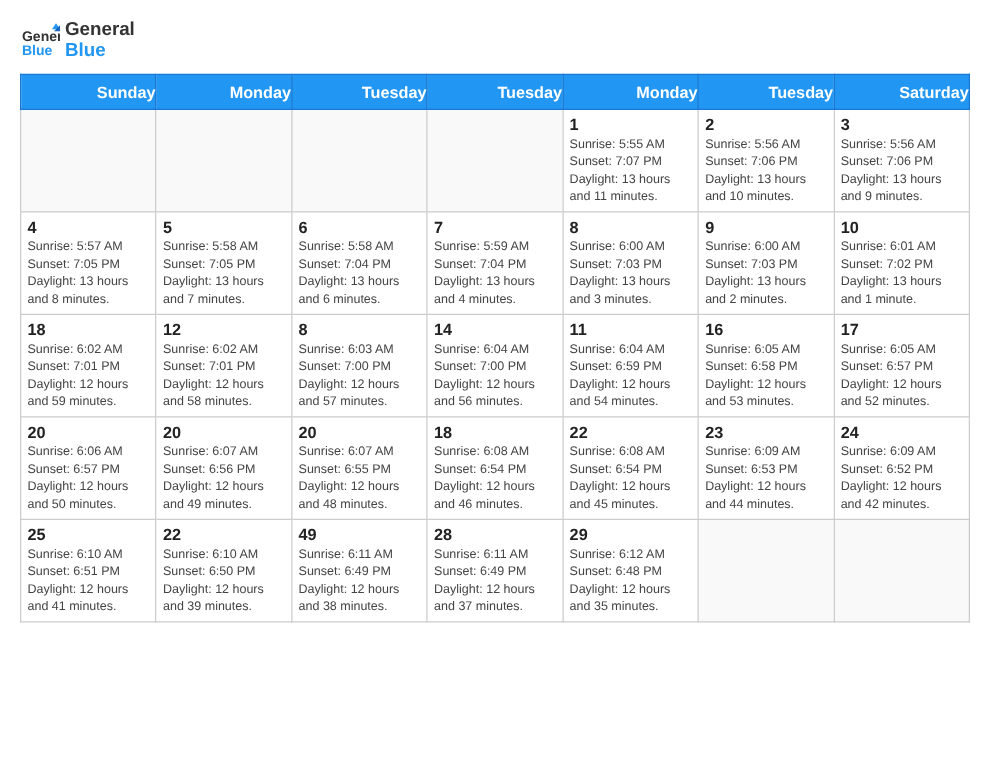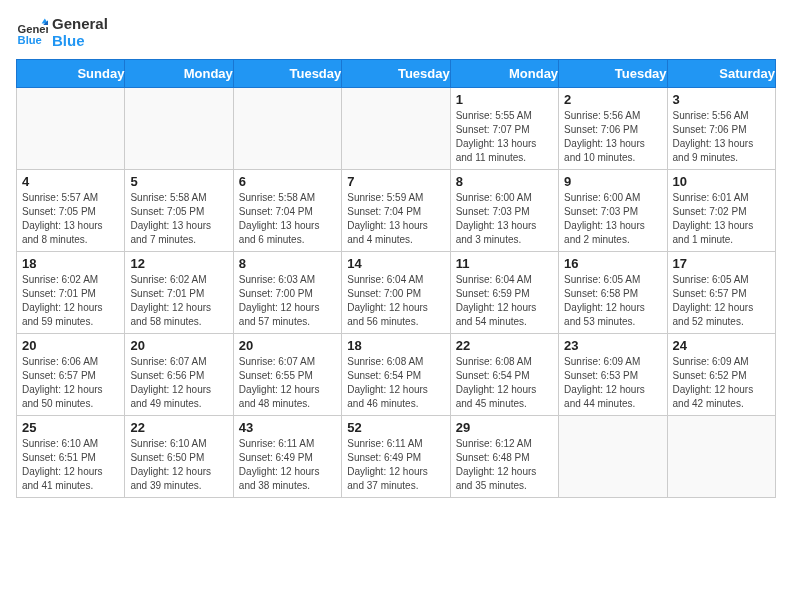--- a/index.html
+++ b/index.html
@@ -222,25 +222,25 @@
       <tr>
         <td>
           <div class="day-num">25</div>
           <div class="day-info">Sunrise: 6:10 AM<br>Sunset: 6:51 PM<br>Daylight: 12 hours and 41 minutes.</div>
         </td>
         <td>
           <div class="day-num">22</div>
           <div class="day-info">Sunrise: 6:10 AM<br>Sunset: 6:50 PM<br>Daylight: 12 hours and 39 minutes.</div>
         </td>
         <td>
-          <div class="day-num">43</div>
+          <div class="day-num">49</div>
           <div class="day-info">Sunrise: 6:11 AM<br>Sunset: 6:49 PM<br>Daylight: 12 hours and 38 minutes.</div>
         </td>
         <td>
-          <div class="day-num">52</div>
+          <div class="day-num">28</div>
           <div class="day-info">Sunrise: 6:11 AM<br>Sunset: 6:49 PM<br>Daylight: 12 hours and 37 minutes.</div>
         </td>
         <td>
           <div class="day-num">29</div>
           <div class="day-info">Sunrise: 6:12 AM<br>Sunset: 6:48 PM<br>Daylight: 12 hours and 35 minutes.</div>
         </td>
         <td class="empty"></td>
         <td class="empty"></td>
       </tr>
     </tbody>

